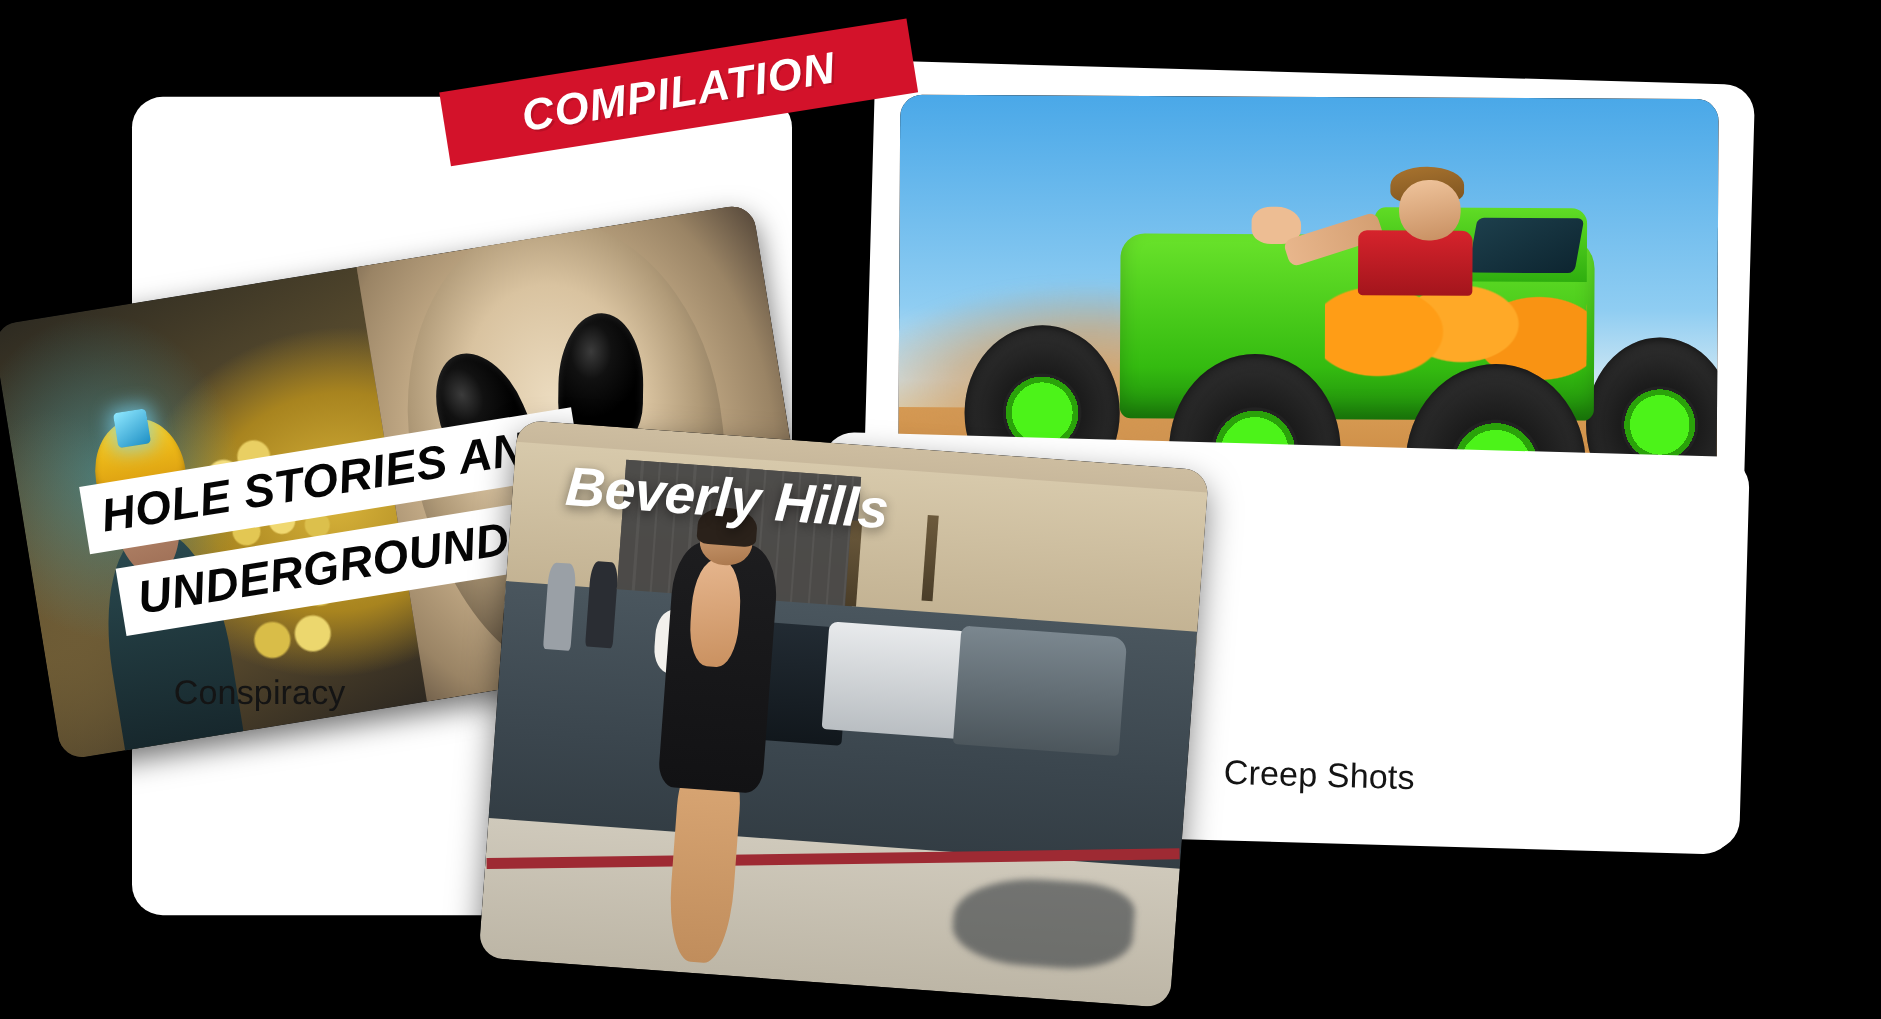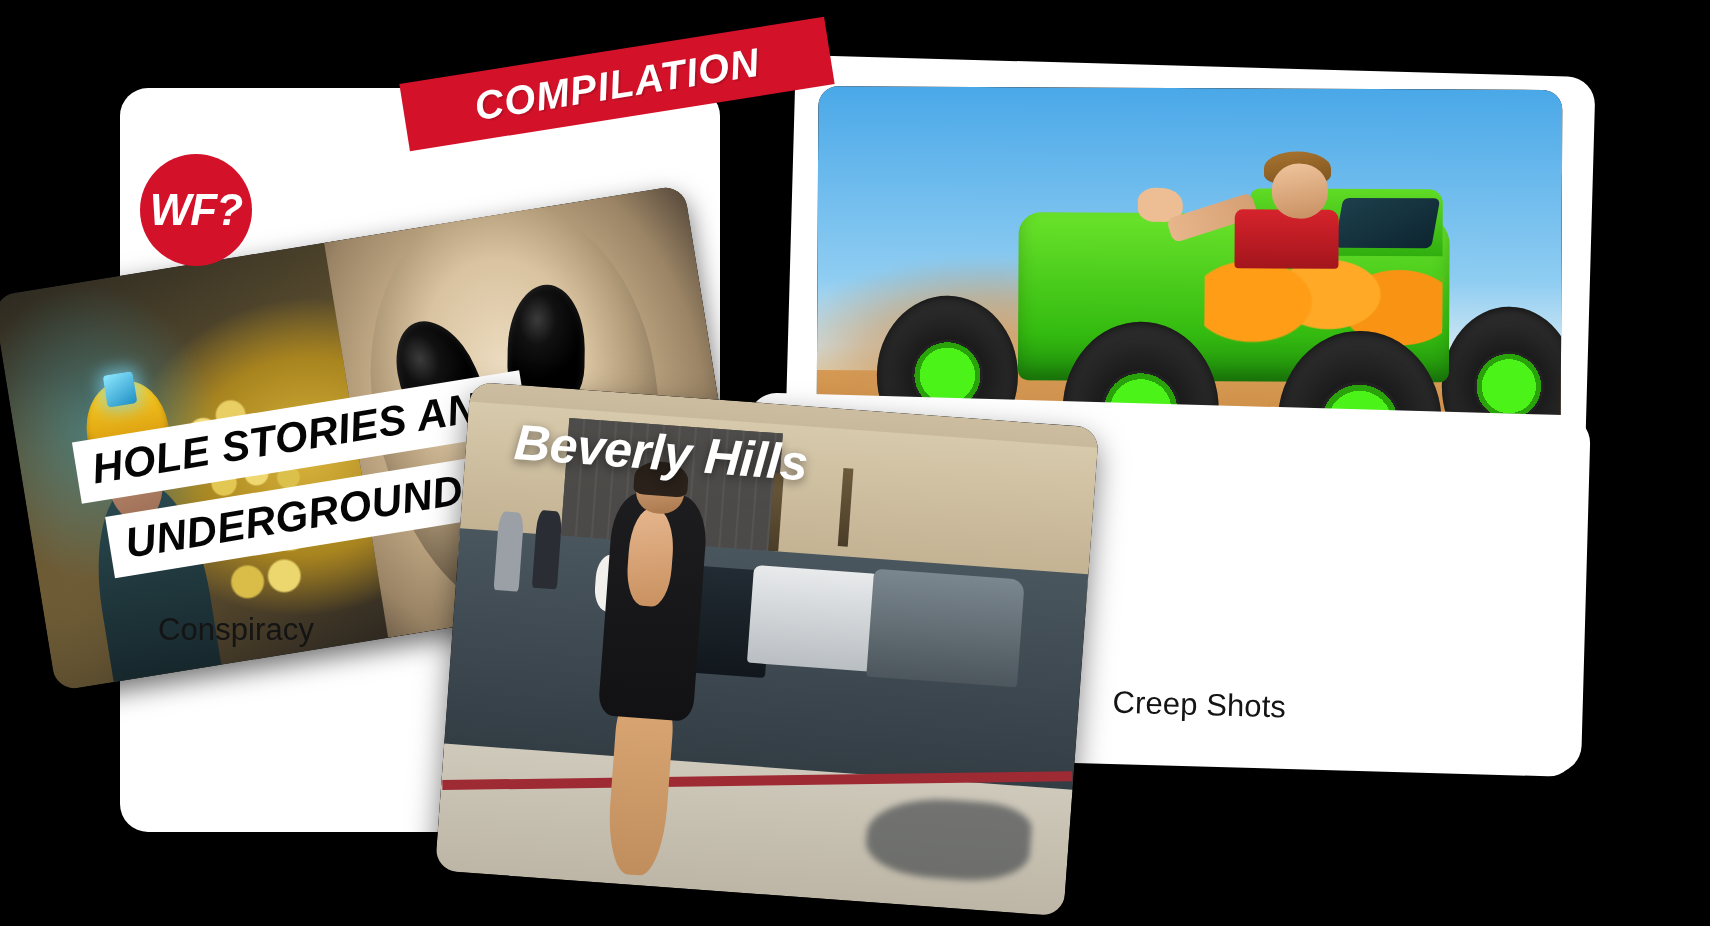--- a/index.html
+++ b/index.html
@@ -434,21 +434,20 @@
           <div class="eye eye-r"></div>
           <div class="nostril nos-l"></div>
           <div class="nostril nos-r"></div>
           <div class="mouth"></div>
         </div>
       </div>
     </div>
 
     <div id="banner-compilation">COMPILATION</div>
 
-    <div id="badge-wf">WF?</div>
 
     <div class="title-band" id="band-1">HOLE STORIES AND</div>
     <div class="title-band" id="band-2">UNDERGROUND MYSTERIES</div>
 
     <div class="card-label" id="label-conspiracy">Conspiracy</div>
   </div>
 
   <div class="thumb" id="thumb-beverly">
     <div class="bh-sky"></div>
     <div class="bh-buildings"></div>

